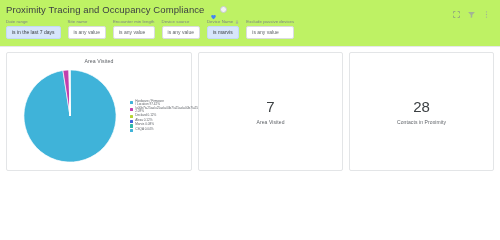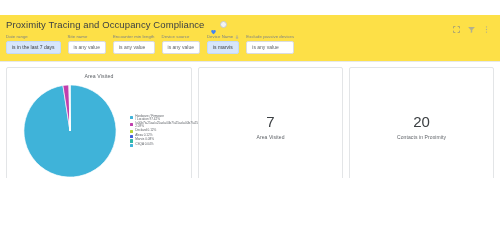--- a/index.html
+++ b/index.html
@@ -4,25 +4,24 @@
 <style>
   * { box-sizing: border-box; margin: 0; padding: 0; }
   html, body {
     width: 500px; height: 178px;
     background: #ffffff;
     font-family: "Liberation Sans", sans-serif;
     overflow: hidden;
   }
   .dashboard {
     width: 500px; height: 178px;
-    background: #fde047;
+    background: #bef264;
     position: relative;
     display: flex;
     flex-direction: column;
-    margin-top: 15px;
   }
 
   
   .titlebar {
     height: 16px;
     padding: 2px 6px 0 6px;
     display: flex;
     align-items: center;
     flex: none;
   }
@@ -299,18 +298,18 @@
           </div>
       </div>
     </div>
 
     <div class="tile tile-single">
       <div class="big-value">7</div>
       <div class="big-label">Area Visited</div>
     </div>
 
     <div class="tile tile-single">
-      <div class="big-value">20</div>
+      <div class="big-value">28</div>
       <div class="big-label">Contacts in Proximity</div>
     </div>
 
   </div>
 </div>
 
 </body></html>

